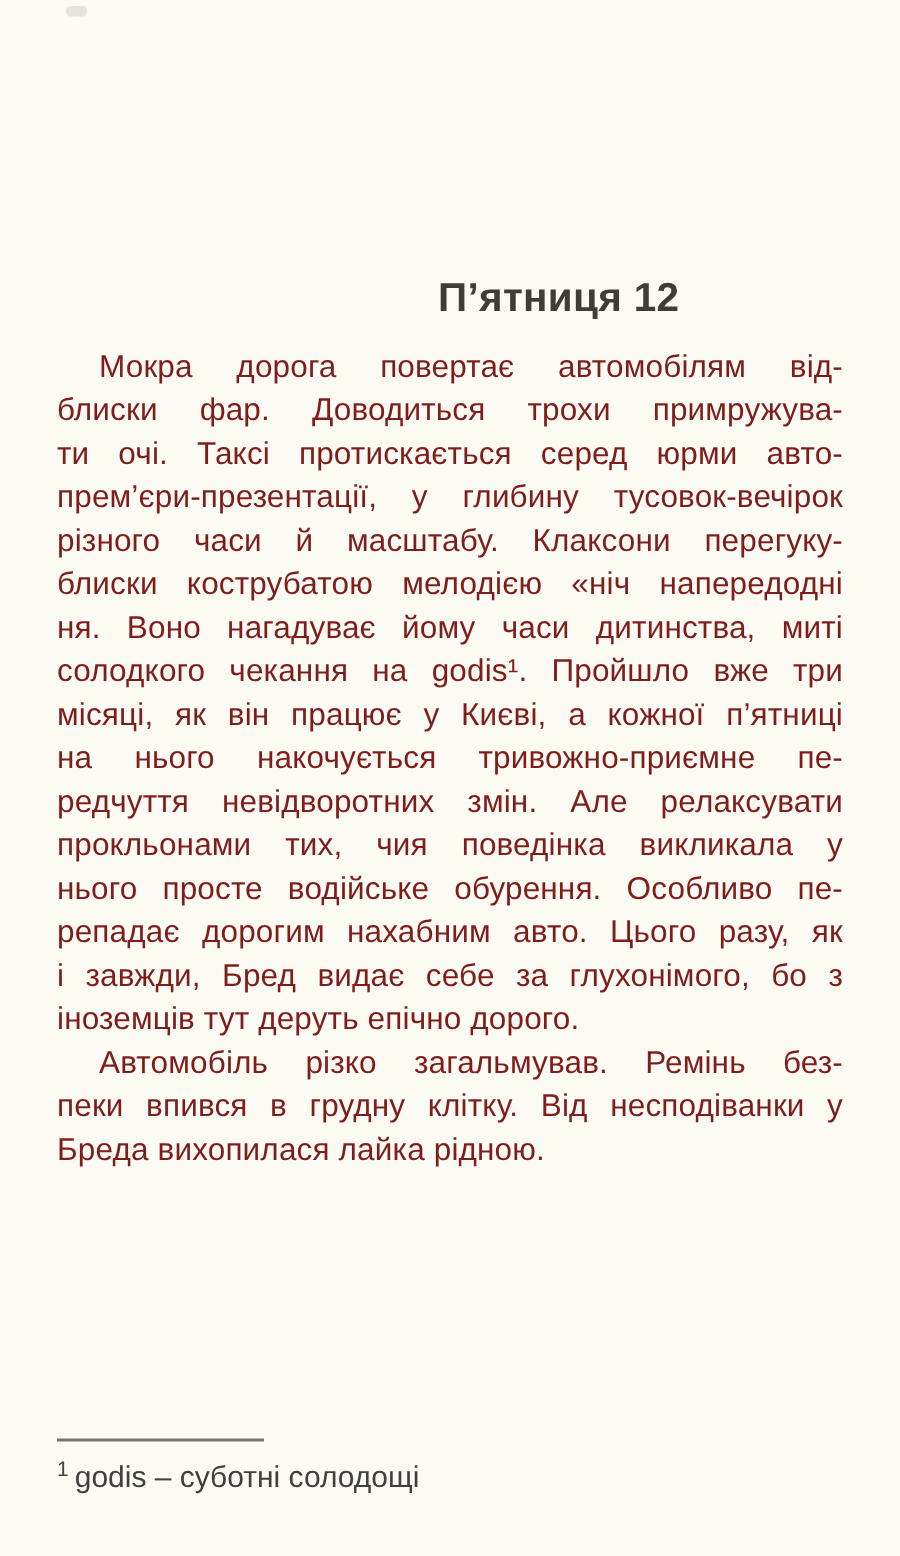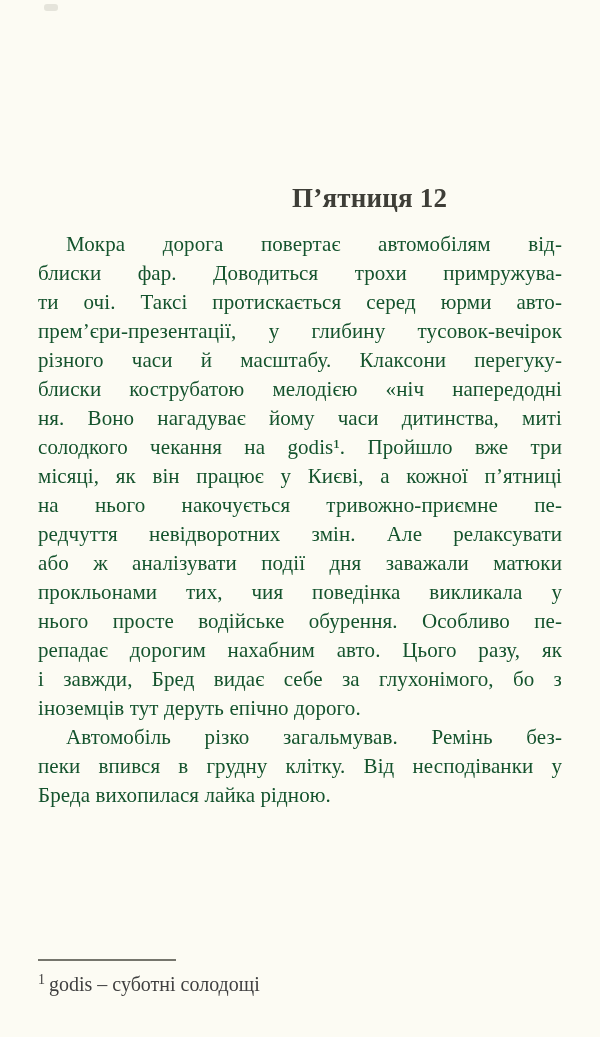--- a/index.html
+++ b/index.html
@@ -11,21 +11,20 @@
     height: 1037px;
     background: #fcfbf3;
     font-family: "Liberation Sans", sans-serif;
     overflow: hidden;
   }
   .page {
     position: relative;
     width: 600px;
     height: 1037px;
     background: #fcfbf3;
-    font-family: Liberation Serif, serif;
   }
   
   .scan-artifact {
     position: absolute;
     left: 44px;
     top: 4px;
     width: 14px;
     height: 7px;
     background: #b9b9ae;
     opacity: 0.35;
@@ -44,21 +43,21 @@
     letter-spacing: 0.2px;
     color: #3e3e37;
     line-height: 32px;
     white-space: nowrap;
   }
   .body-text {
     position: absolute;
     top: 230px;
     left: 38px;
     width: 524px;
-    color: #14532d;
+    color: #7f1d1d;
     font-size: 21px;
   }
   .line {
     height: 29px;
     line-height: 29px;
     overflow: hidden;
     text-align: justify;
     text-align-last: justify;
     letter-spacing: 0.1px;
   }
@@ -105,21 +104,20 @@
       <div class="line">блиски фар. Доводиться трохи примружува-</div>
       <div class="line">ти очі. Таксі протискається серед юрми авто-</div>
       <div class="line">прем’єри-презентації, у глибину тусовок-вечірок</div>
       <div class="line">різного часи й масштабу. Клаксони перегуку-</div>
       <div class="line">блиски кострубатою мелодією «ніч напередодні</div>
       <div class="line">ня. Воно нагадуває йому часи дитинства, миті</div>
       <div class="line">солодкого чекання на godis¹. Пройшло вже три</div>
       <div class="line">місяці, як він працює у Києві, а кожної п’ятниці</div>
       <div class="line">на нього накочується тривожно-приємне пе-</div>
       <div class="line">редчуття невідворотних змін. Але релаксувати</div>
-      <div class="line">або ж аналізувати події дня заважали матюки</div>
       <div class="line">прокльонами тих, чия поведінка викликала у</div>
       <div class="line">нього просте водійське обурення. Особливо пе-</div>
       <div class="line">репадає дорогим нахабним авто. Цього разу, як</div>
       <div class="line">і завжди, Бред видає себе за глухонімого, бо з</div>
       <div class="line last">іноземців тут деруть епічно дорого.</div>
       <div class="line first">Автомобіль різко загальмував. Ремінь без-</div>
       <div class="line">пеки впився в грудну клітку. Від несподіванки у</div>
       <div class="line last">Бреда вихопилася лайка рідною.</div>
     </div>
 

